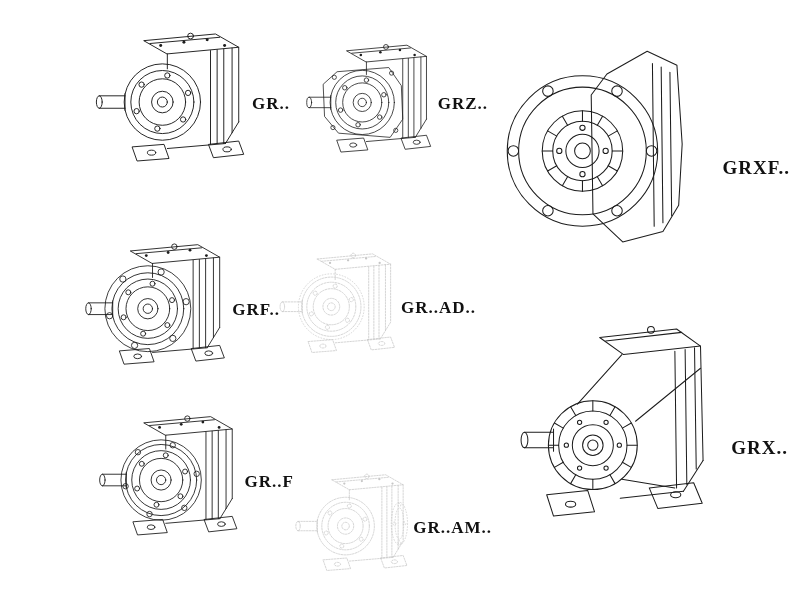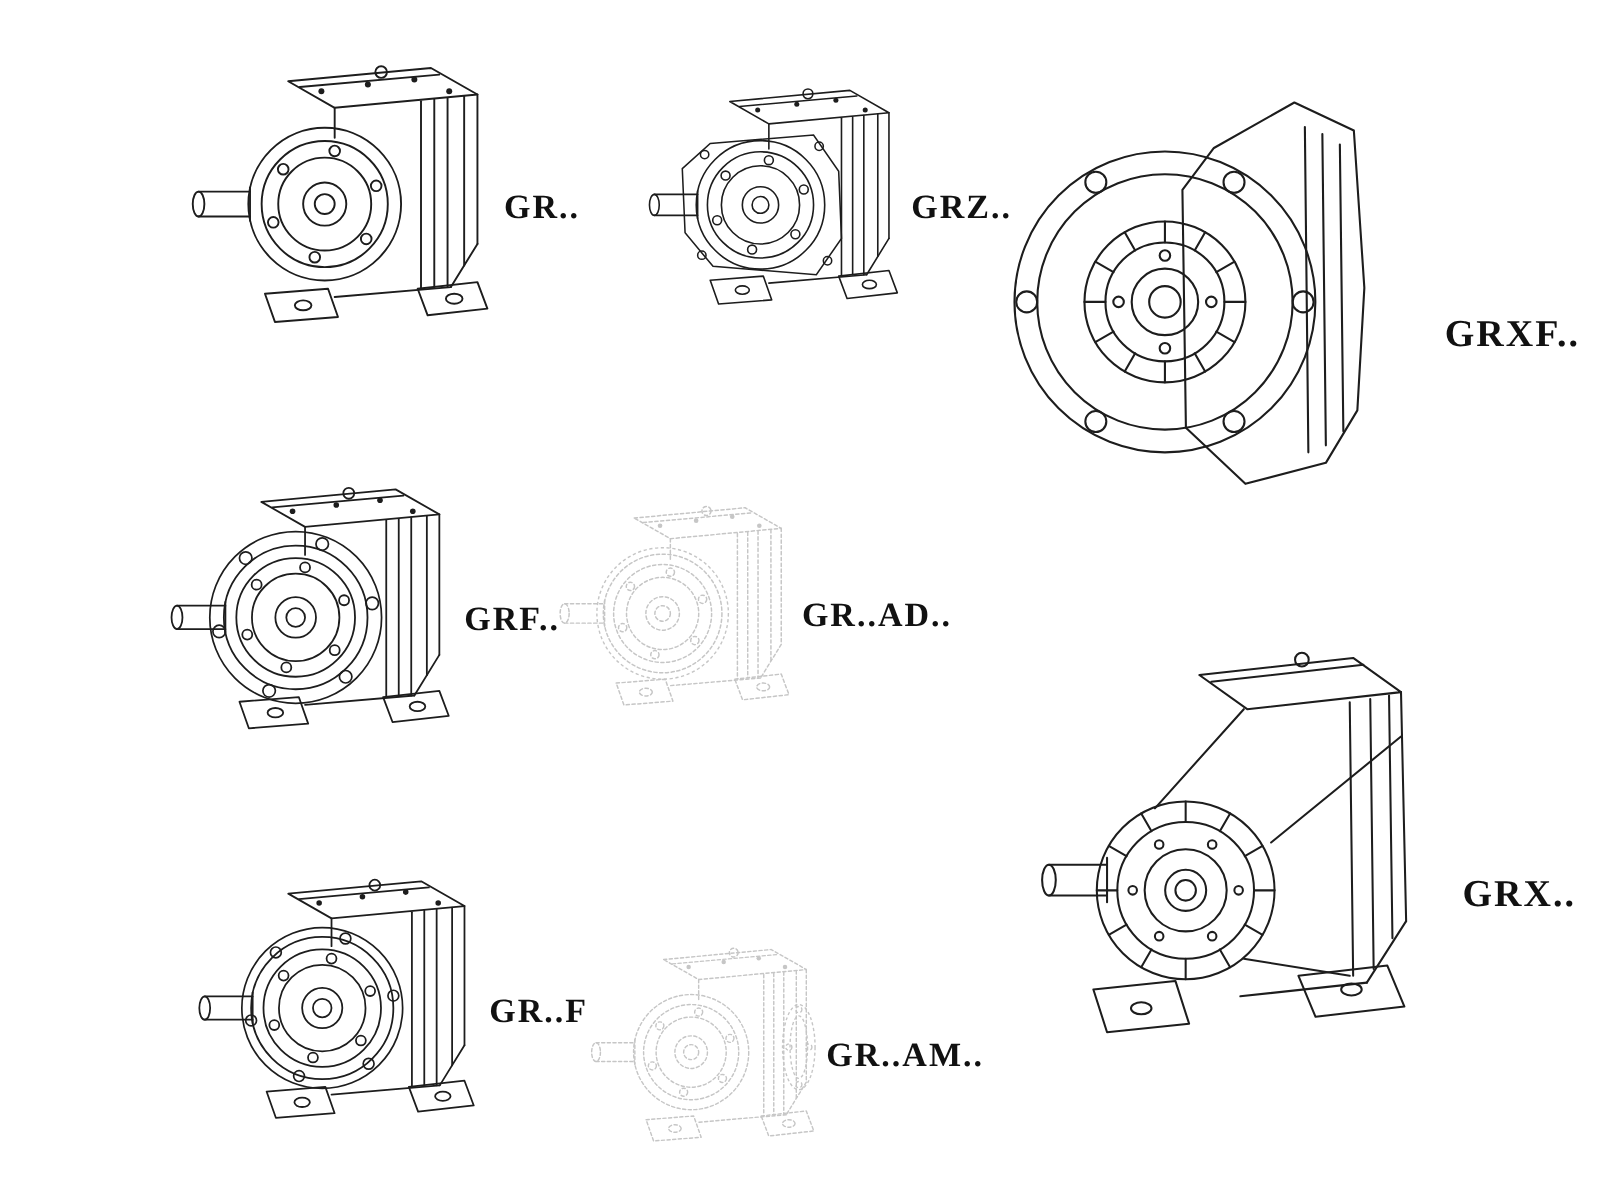--- a/index.html
+++ b/index.html
@@ -169,21 +169,21 @@
   </defs>
 </svg>
 
 <div class="figure" style="left:86px;top:2px;width:204px;height:200px">
   <svg class="art" viewBox="0 0 200 175">
       <use href="#gb-foot"></use>
     </svg>
   <div class="cap">GR..</div>
 </div>
 
-<div class="figure" style="left:316px;top:2px;width:190px;height:200px">
+<div class="figure" style="left:298px;top:2px;width:190px;height:200px">
   <svg class="art" viewBox="0 0 200 175">
     <g stroke="currentColor" fill="none" stroke-width="1.1">
       <polygon points="56,44 130,38 148,64 150,112 132,138 58,132 38,108 36,62"></polygon>
       <circle cx="52" cy="52" r="3"></circle>
         <circle cx="134" cy="46" r="3"></circle>
       <circle cx="140" cy="128" r="3"></circle>
         <circle cx="50" cy="124" r="3"></circle>
     </g>
     <use href="#gb-foot"></use>
   </svg>
@@ -216,21 +216,21 @@
 <div class="figure" style="left:272px;top:206px;width:204px;height:200px">
   <svg class="ghost" viewBox="0 0 200 175">
     <use href="#gb-foot"></use>
     <g stroke="currentColor" fill="none" stroke-width="1.1">
       <circle cx="92" cy="88" r="51"></circle>
     </g>
   </svg>
   <div class="cap">GR..AD..</div>
 </div>
 
-<div class="figure" style="left:90px;top:414px;width:204px;height:180px">
+<div class="figure" style="left:90px;top:390px;width:204px;height:180px">
   <svg class="art" viewBox="0 0 200 175">
     <use href="#gb-foot"></use>
     <g stroke="currentColor" fill="none" stroke-width="1.1">
       <circle cx="92" cy="88" r="52"></circle>
       <circle cx="138" cy="80" r="3.5"></circle>
         <circle cx="107" cy="43" r="3.5"></circle>
         <circle cx="62" cy="52" r="3.5"></circle>
       <circle cx="46" cy="96" r="3.5"></circle>
         <circle cx="77" cy="132" r="3.5"></circle>
         <circle cx="122" cy="124" r="3.5"></circle>

